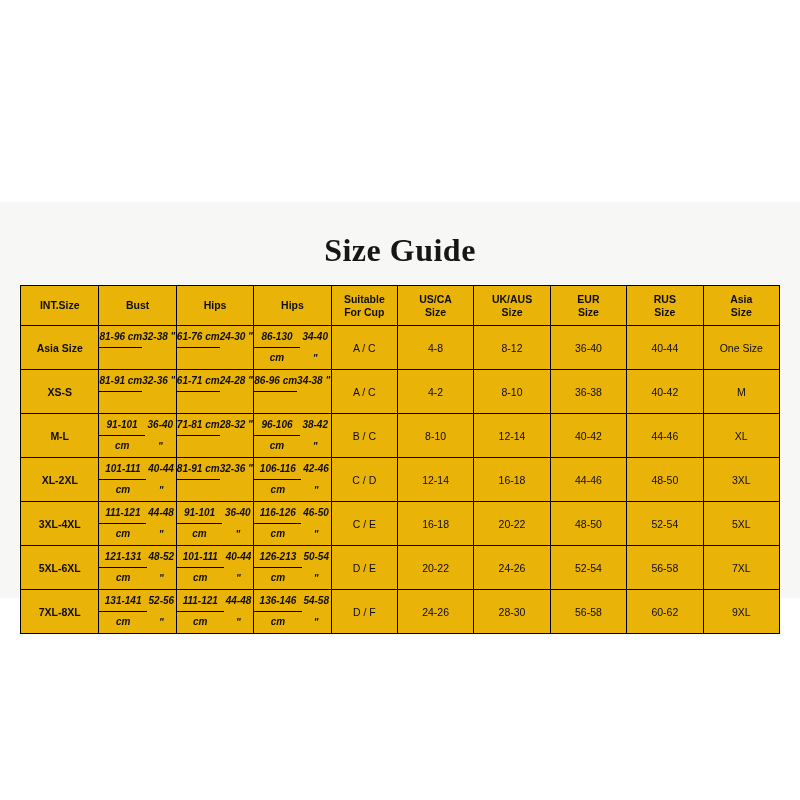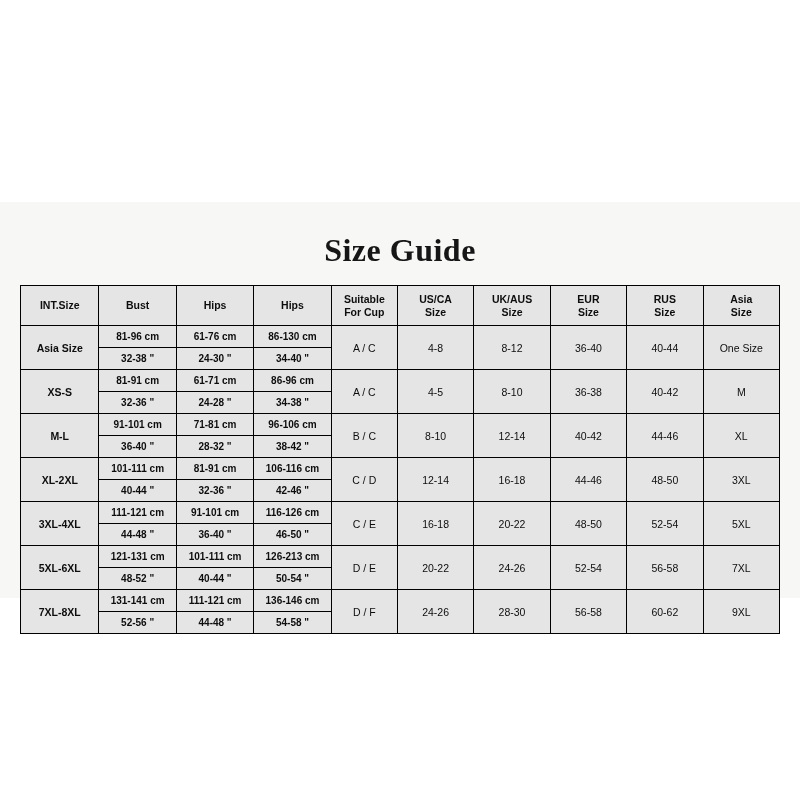--- a/index.html
+++ b/index.html
@@ -43,21 +43,21 @@
   .table-wrap {
     position: absolute;
     left: 20px;
     top: 285px;
     width: 760px;
   }
   table.size-guide {
     border-collapse: collapse;
     table-layout: fixed;
     width: 760px;
-    background: #e5e5e5;
+    background: #eab308;
   }
   table.size-guide td,
   table.size-guide th {
     border: 1px solid #000000;
     text-align: center;
     vertical-align: middle;
     padding: 0;
     font-size: 10.5px;
     color: #0d0d0d;
   }
@@ -76,23 +76,23 @@
     font-size: 11px;
   }
   td.cup,
   td.plain {
     font-weight: 400;
     font-size: 11px;
     margin-left: 20px;
   }
   .dual {
     display: flex;
-    flex-direction: column;
     justify-content: stretch;
     height: 43px;
+    font-style: italic;
   }
   .dual .cm,
   .dual .inch {
     height: 21.5px;
     line-height: 21.5px;
     font-weight: 700;
     font-size: 10px;
   }
   .dual .cm {
     border-bottom: 1px solid #000000;
@@ -207,21 +207,21 @@
               <div class="inch">24-28 "</div>
             </div>
           </td>
           <td class="dualcell">
             <div class="dual">
               <div class="cm">86-96 cm</div>
               <div class="inch">34-38 "</div>
             </div>
           </td>
           <td class="cup">A / C</td>
-          <td class="plain">4-5</td>
+          <td class="plain">4-2</td>
           <td class="plain">8-10</td>
           <td class="plain">36-38</td>
           <td class="plain">40-42</td>
           <td class="plain">M</td>
         </tr>
 
         <tr>
           <td class="label">M-L</td>
           <td class="dualcell">
             <div class="dual">

